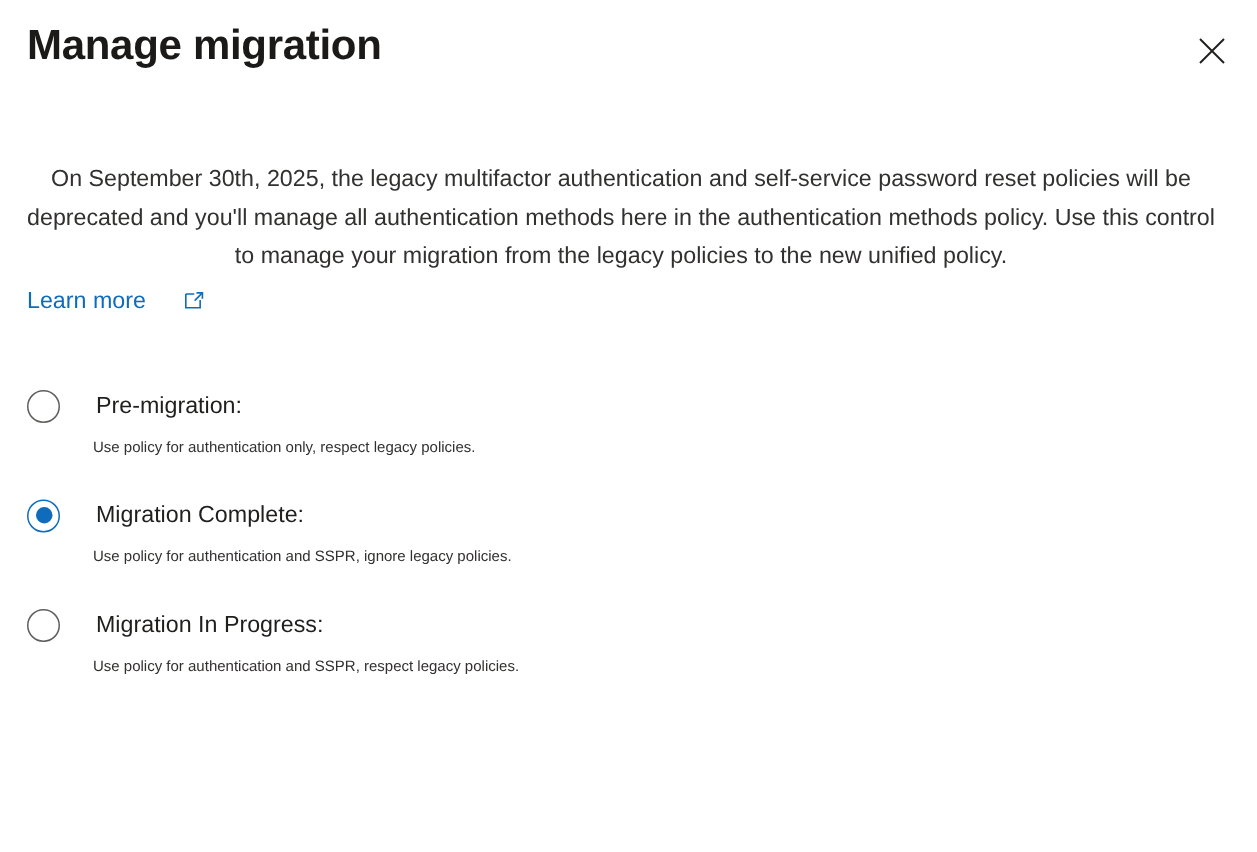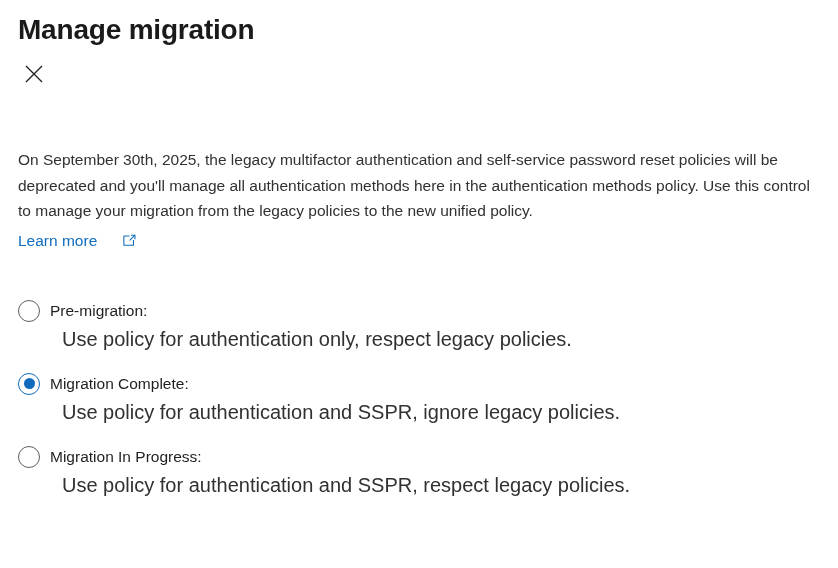--- a/index.html
+++ b/index.html
@@ -19,21 +19,20 @@
     width: 838px;
     height: 568px;
     box-sizing: border-box;
     padding: 0 18px;
   }
   .panel-header {
     display: flex;
     align-items: flex-start;
     justify-content: space-between;
     padding-top: 10px;
-    flex-direction: column;
   }
   .panel-title {
     font-size: 28px;
     font-weight: 600;
     letter-spacing: -0.2px;
     color: #1b1a19;
     line-height: 40px;
     margin: 0;
   }
   .close-button {
@@ -51,20 +50,21 @@
   }
   .close-button svg {
     display: block;
   }
   .description {
     margin-top: 57px;
     font-size: 15.5px;
     line-height: 25.5px;
     color: #323130;
     max-width: 792px;
+    text-align: center;
   }
   .learn-more {
     display: inline-flex;
     align-items: center;
     gap: 25px;
     margin-top: 6px;
     font-size: 15.5px;
     line-height: 22px;
     color: #0f6cbd;
     text-decoration: none;
@@ -72,21 +72,21 @@
   }
   .external-icon svg {
     display: block;
   }
   .radio-group {
     margin-top: 48px;
   }
   .radio-row {
     display: flex;
     align-items: center;
-    gap: 10px;
+    gap: 24px;
     cursor: pointer;
   }
   .radio-row + .option-sub {
     margin-top: 6px;
   }
   .option {
     margin-bottom: 23px;
   }
   .option:last-child {
     margin-bottom: 0;
@@ -117,21 +117,21 @@
   .radio-outer.checked .radio-inner {
     display: block;
   }
   .option-label {
     font-size: 15.5px;
     line-height: 22px;
     color: #201f1e;
   }
   .option-sub {
     margin-left: 44px;
-    font-size: 20px;
+    font-size: 10px;
     line-height: 22px;
     color: #323130;
   }
 </style>
 </head>
 <body>
 
 <div class="panel">
 
   <div class="panel-header">

